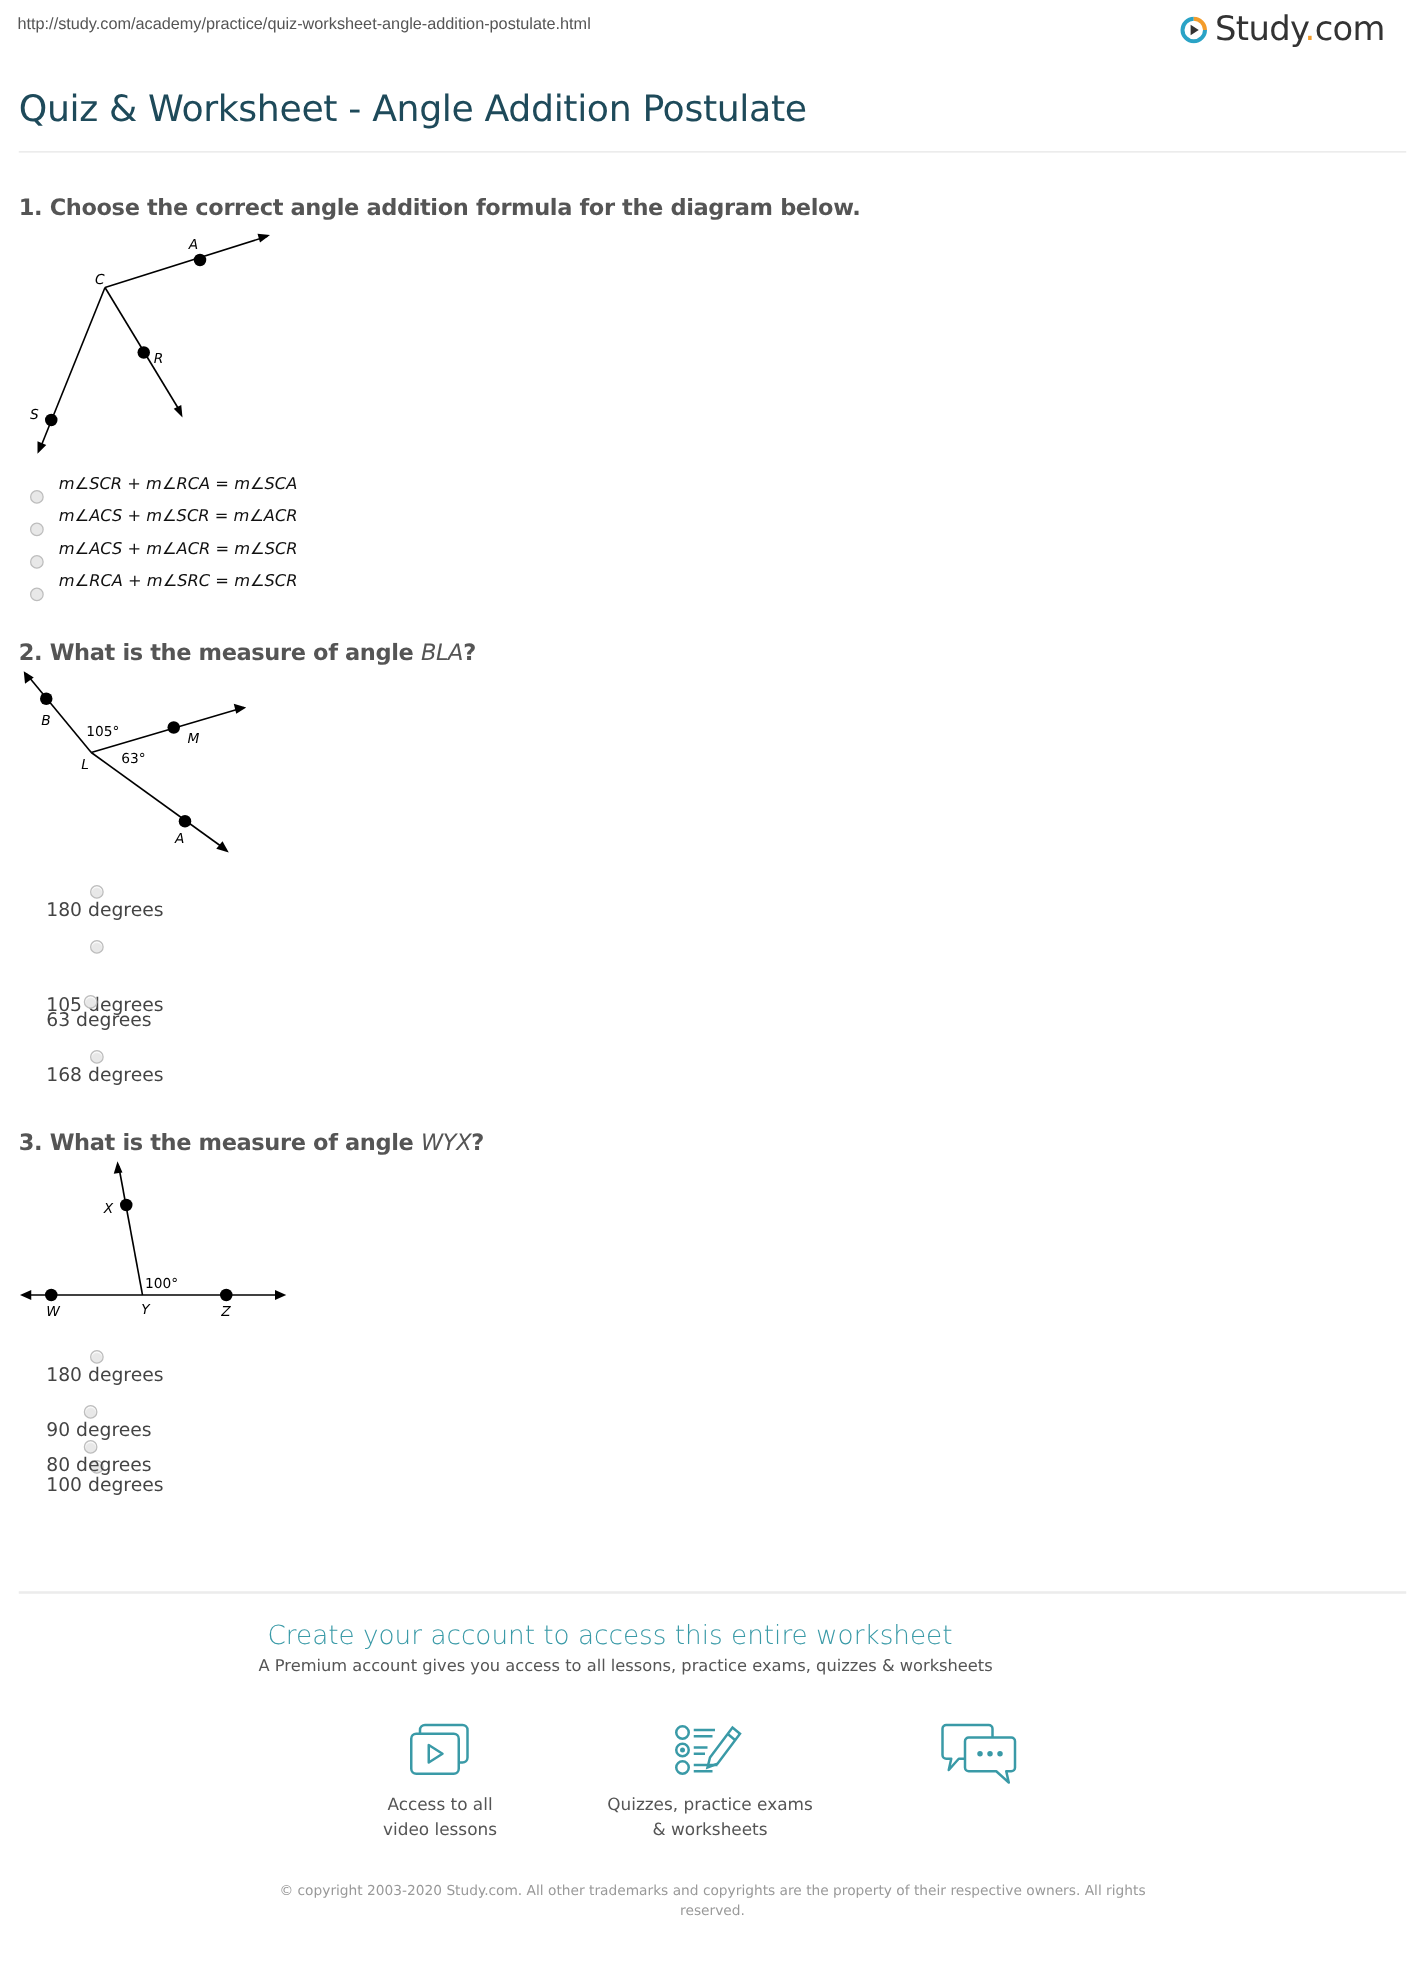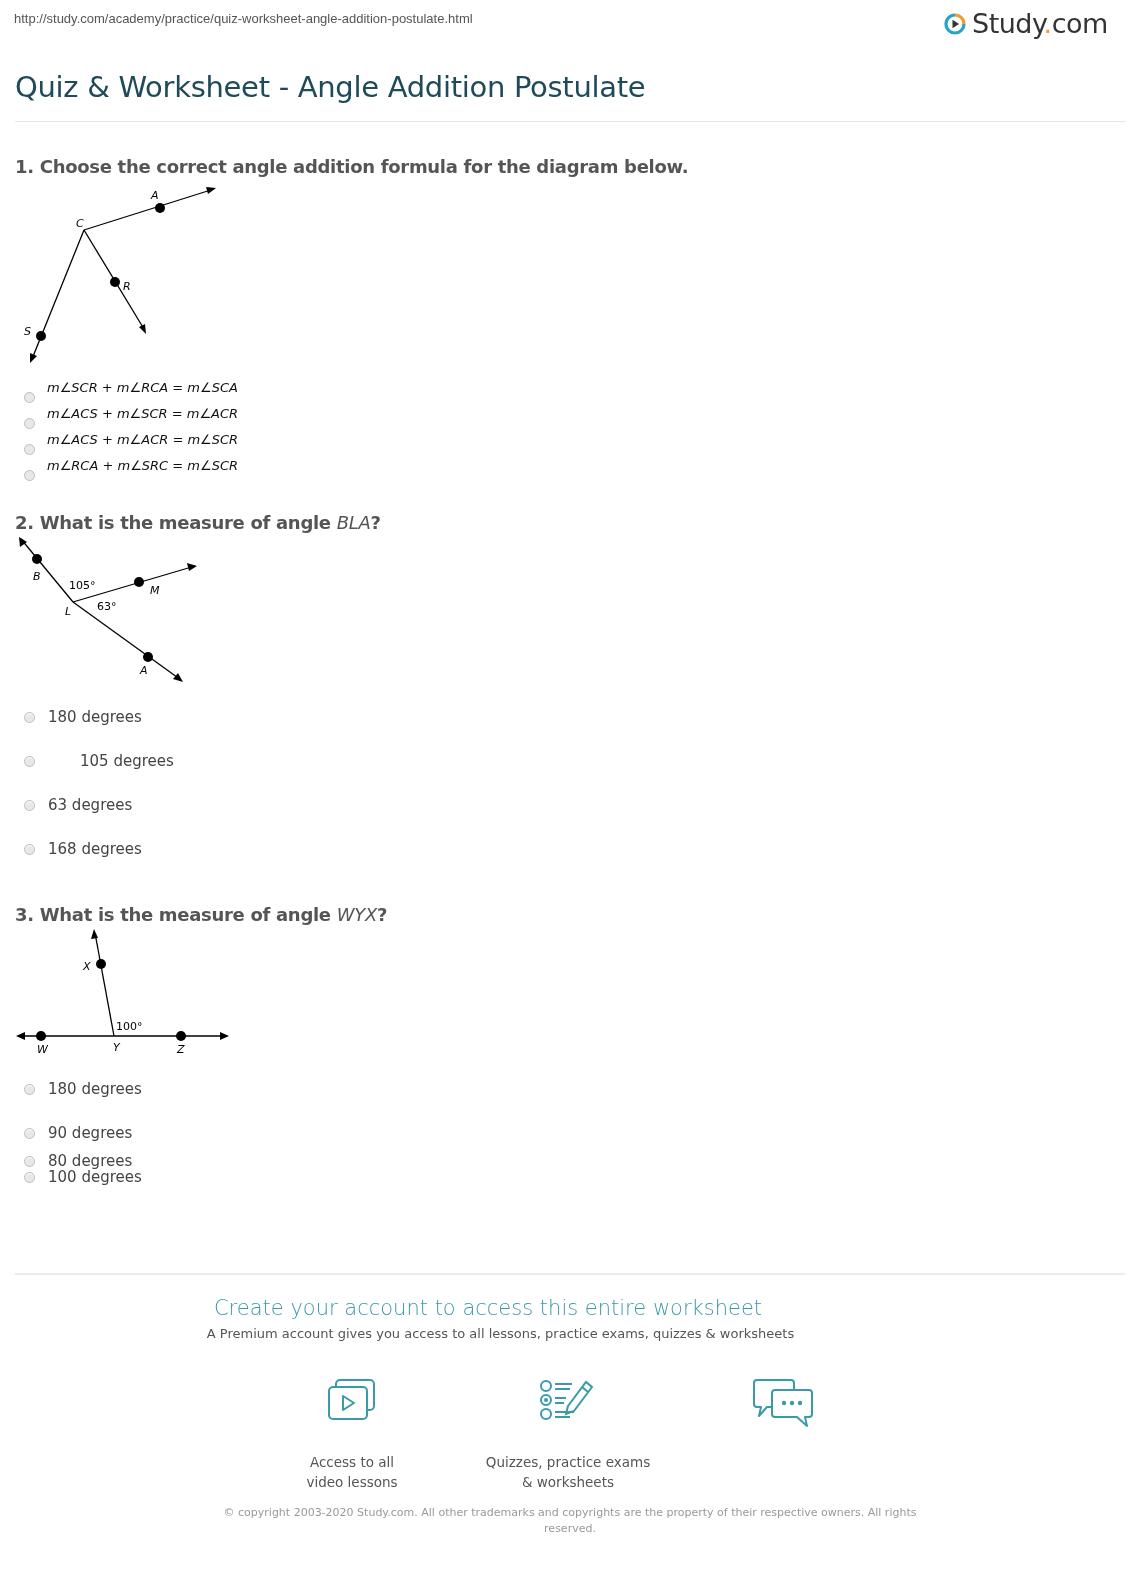--- a/index.html
+++ b/index.html
@@ -6,30 +6,30 @@
   body { width:1140px; height:1571px; position:relative; overflow:hidden; font-family:"DejaVu Sans", sans-serif; color:#4a4a4a; }
   .url { position:absolute; left:14px; top:11px; font-size:13px; color:#555; font-family:"Liberation Sans", sans-serif; }
   .logo { position:absolute; left:944px; top:8px; display:flex; align-items:center; }
   .logo-text { font-family:"DejaVu Sans", sans-serif; font-size:27px; color:#333; letter-spacing:-0.5px; margin-left:6px; }
   .logo-dot { color:#f39c2b; }
   .title { position:absolute; left:15px; top:70px; font-size:29px; color:#1e4a5a; font-family:"DejaVu Sans", sans-serif; letter-spacing:-0.3px; }
   .hr { position:absolute; left:15px; width:1110px; height:1px; background:#e6e6e6; }
   .q { position:absolute; left:15px; font-size:18px; font-weight:bold; color:#555; font-family:"DejaVu Sans", sans-serif; letter-spacing:-0.3px; }
   .q i { font-weight:normal; }
   .diag { position:absolute; }
-  .opt { position:absolute; left:24px; display:flex; align-items:center; }
+  .opt { position:absolute; left:24px; display:flex; align-items:center;flex-direction:column; }
   .radio { width:9px; height:9px; border-radius:50%; background:#e8e8e8; border:1px solid #bdbdbd; box-shadow:inset 0 1px 1px #fff; }
   .opt-text { margin-left:13px; font-size:15px; color:#444; font-family:"DejaVu Sans", sans-serif; }
   .opt-formula { position:absolute; left:47px; font-size:13px; font-style:italic; color:#111; font-family:"DejaVu Sans", sans-serif; }
   .radio-f { position:absolute; left:24px; width:9px; height:9px; border-radius:50%; background:#e8e8e8; border:1px solid #bdbdbd; }
   .cta-title { position:absolute; left:0; width:976px; top:1296px; text-align:center; font-size:21px; color:#3a9aa7; font-family:"DejaVu Sans", sans-serif; font-weight:300; }
   .cta-sub { position:absolute; left:0; width:1001px; top:1326px; text-align:center; font-size:13px; color:#555; }
   .feat { position:absolute; top:1378px; width:200px; text-align:center; }
   .feat-icon { height:50px; display:flex; justify-content:center; }
-  .feat-text { margin-top:24px; font-size:13.5px; line-height:20px; color:#555; }
+  .feat-text { margin-top:6px; font-size:13.5px; line-height:20px; color:#555; }
   .copy { position:absolute; left:200px; width:740px; top:1505px; text-align:center; font-size:11px; line-height:16px; color:#999; }
 </style>
 </head>
 <body>
 
 <div class="url">http://study.com/academy/practice/quiz-worksheet-angle-addition-postulate.html</div>
 
 <div class="logo">
   <svg width="22" height="22" viewBox="0 0 22 22">
     <path d="M11 2 A9 9 0 1 0 20 11" fill="none" stroke="#2aa3c6" stroke-width="3.2"></path>

